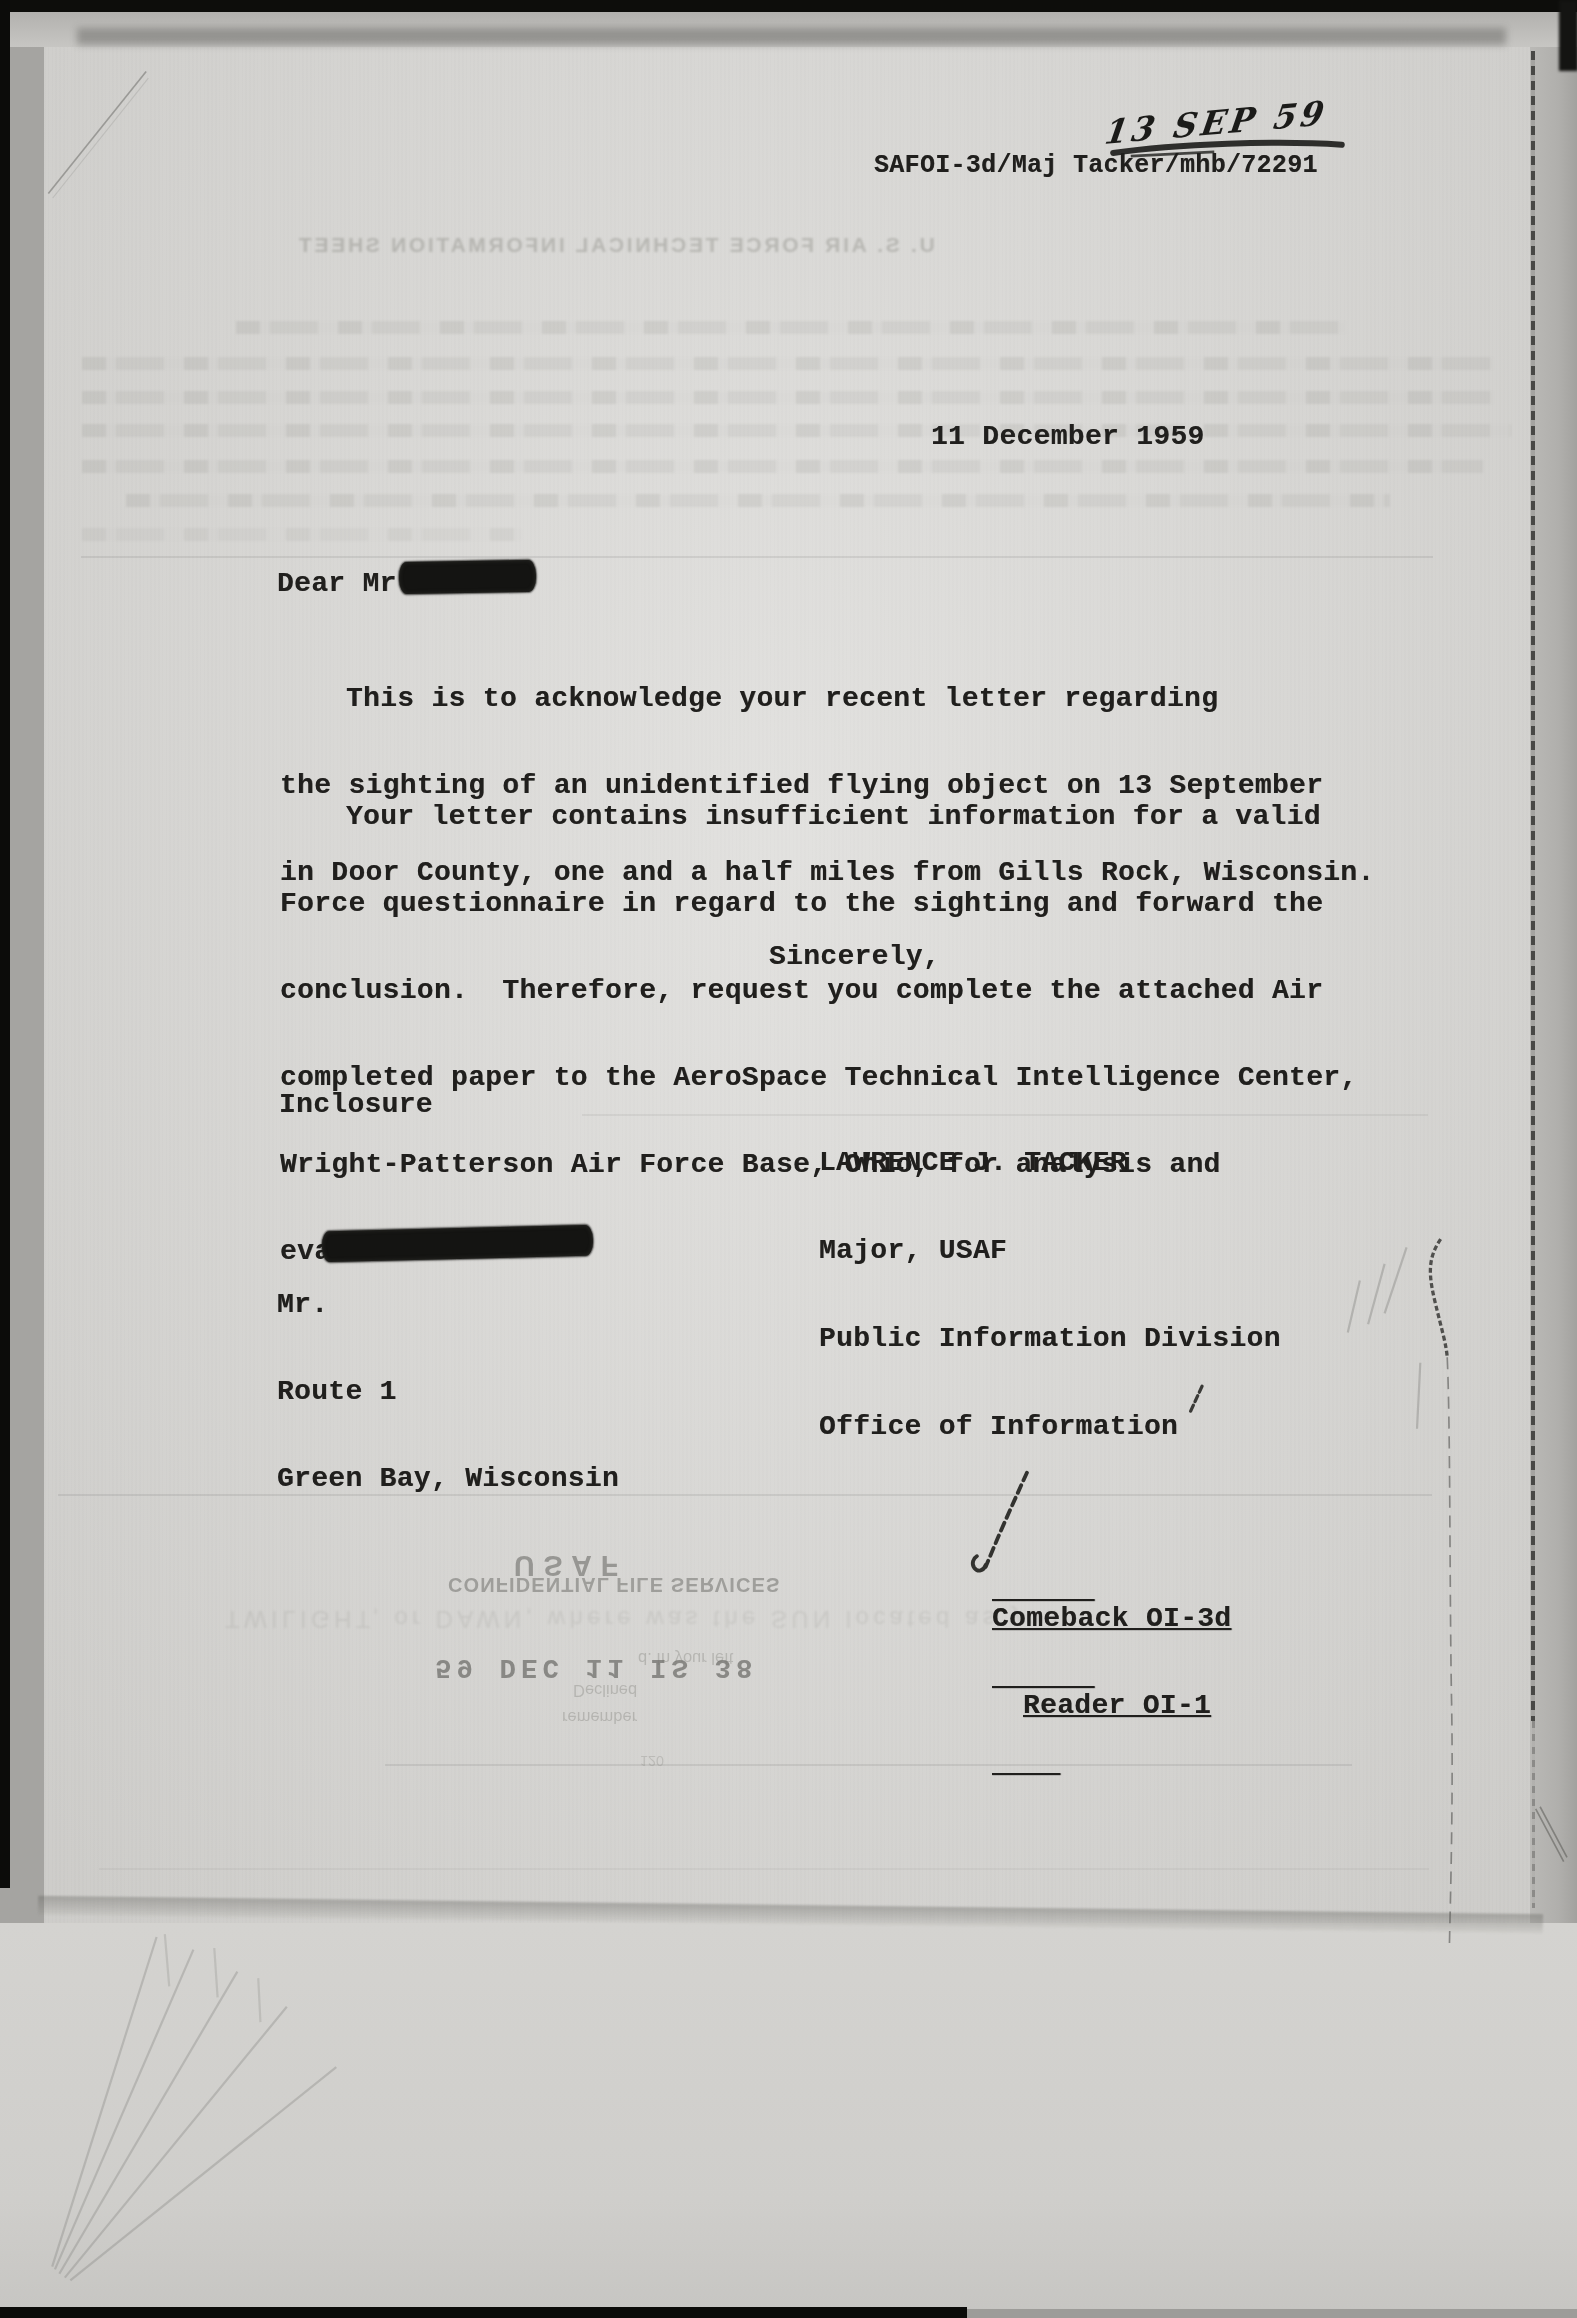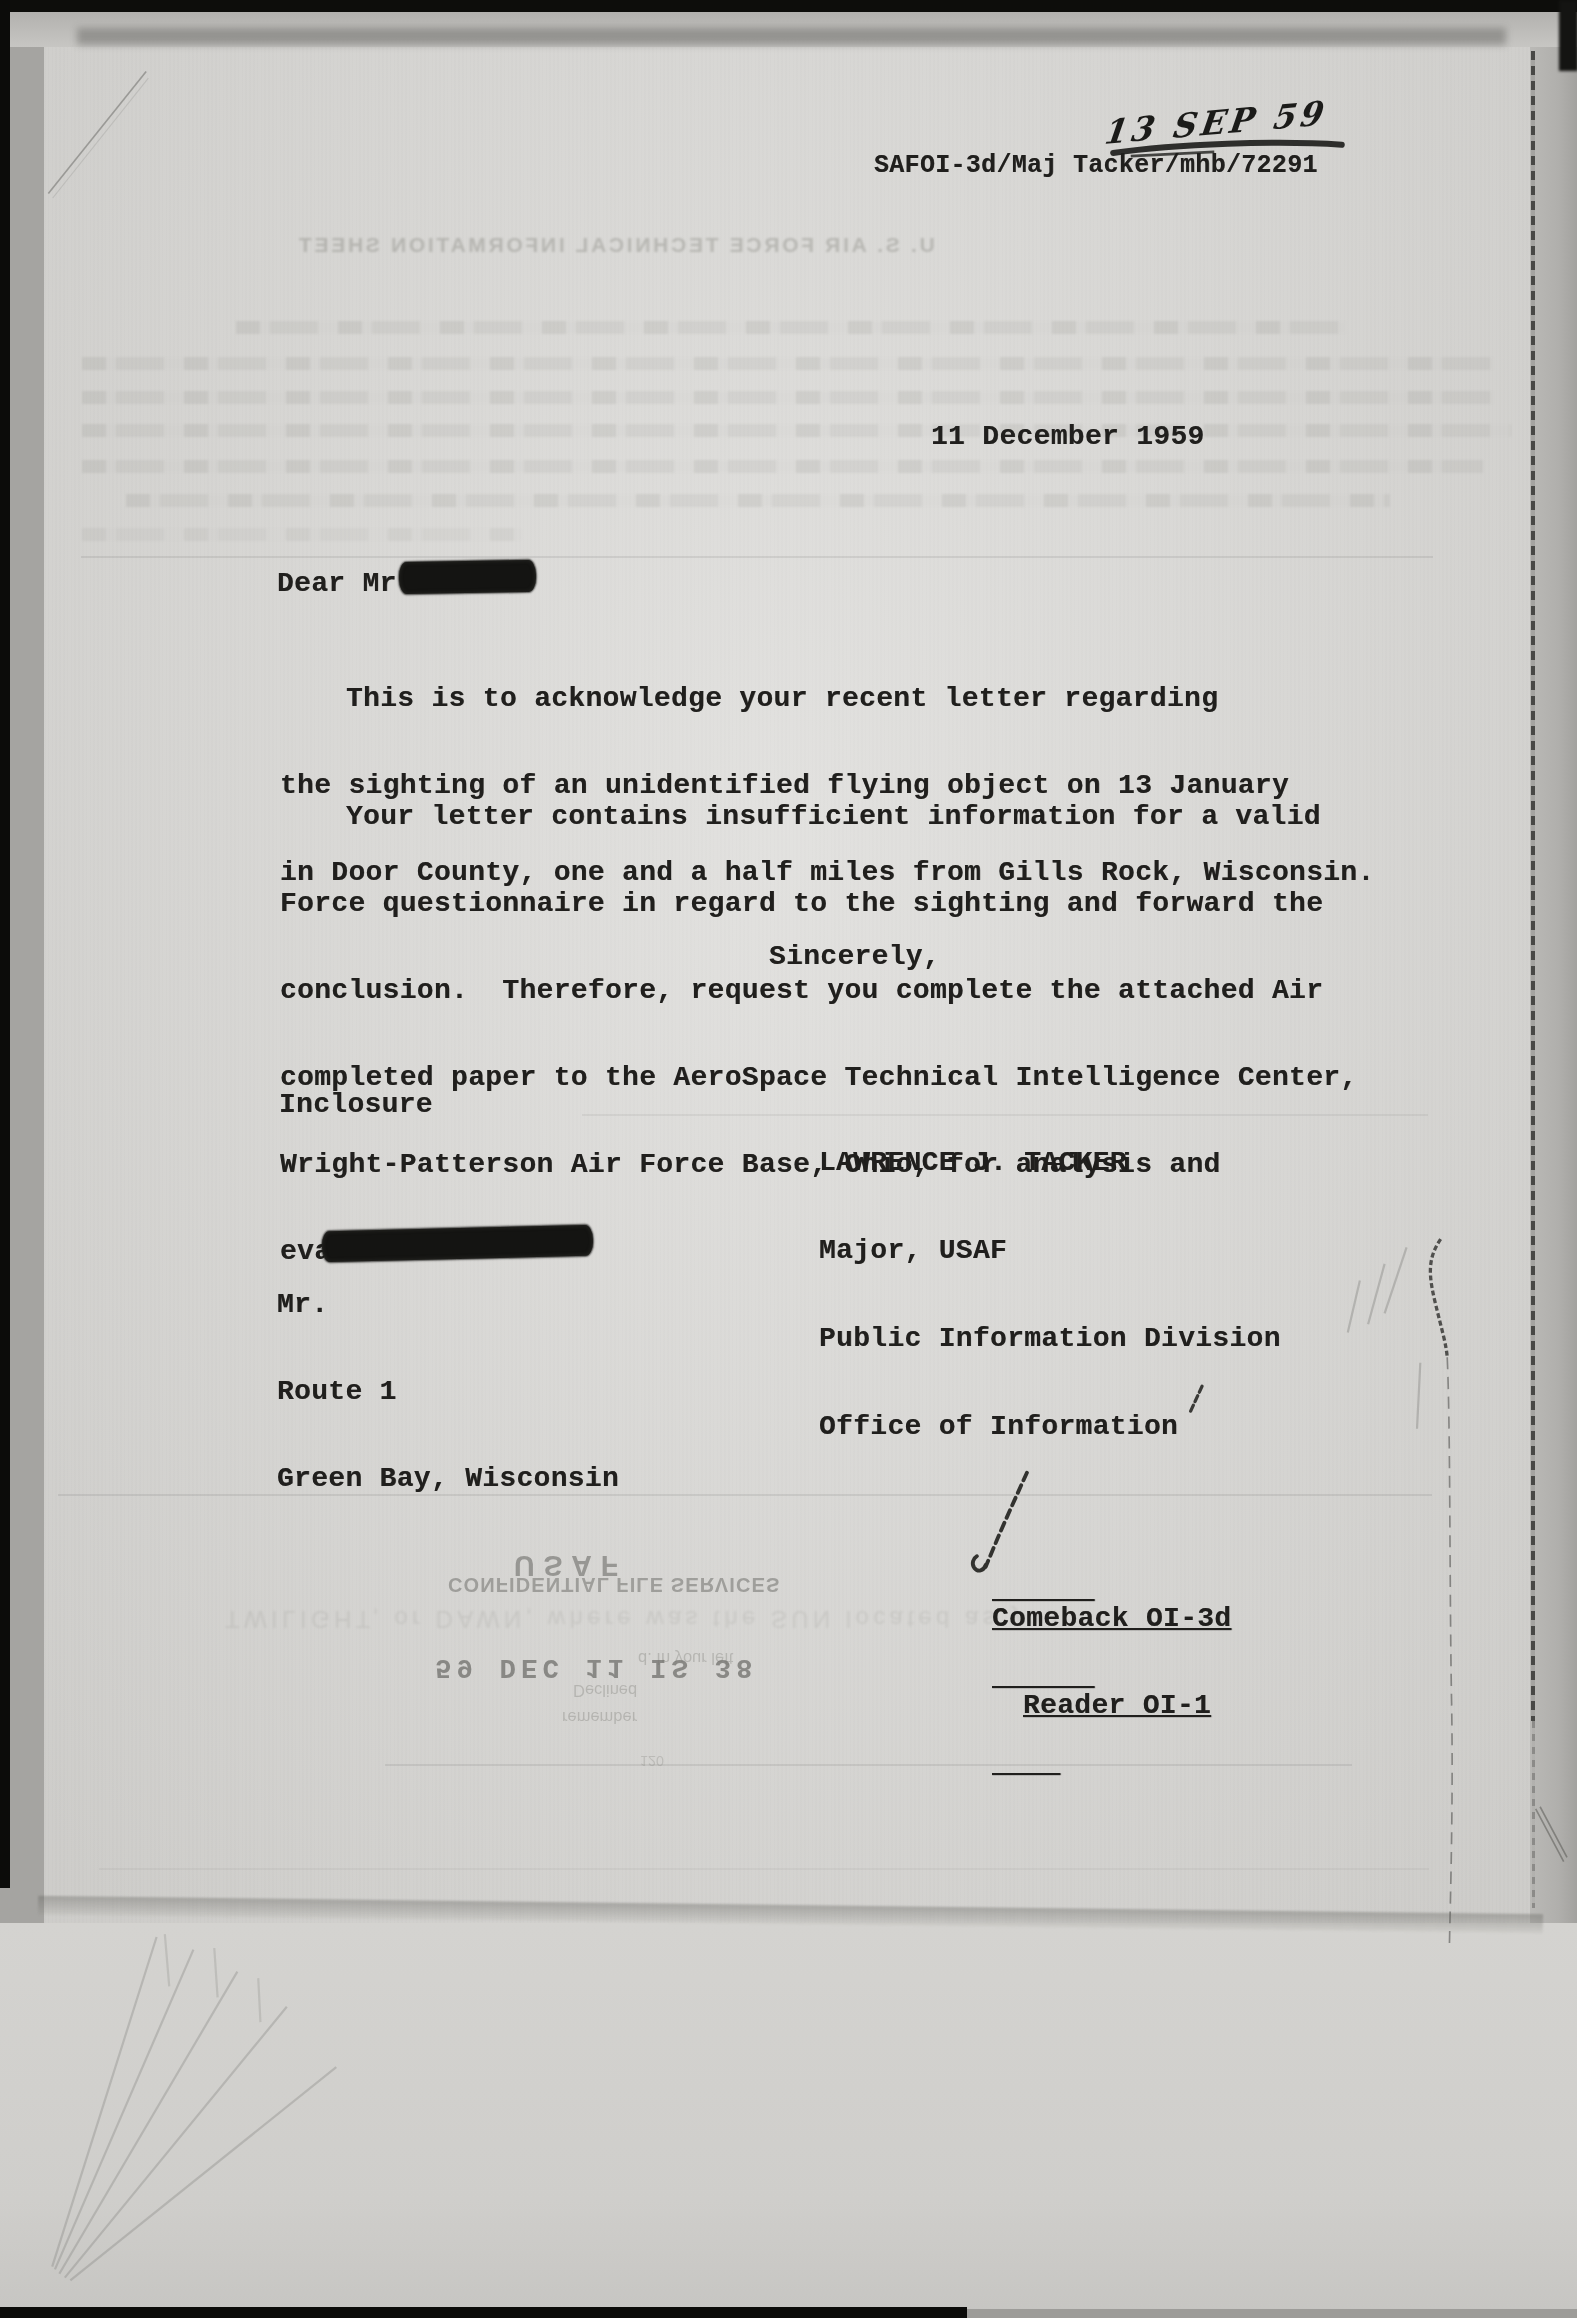--- a/index.html
+++ b/index.html
@@ -110,21 +110,21 @@
     <div class="frag flipY" style="left:596px;top:1715px;font-size:14.3px;opacity:.25;">120</div>
 
     <div class="t hdr" style="left:830px;top:113px;">SAFOI-3d/Maj Tacker/mhb/72291</div>
 
     <div class="t" style="left:887px;top:384px;">11 December 1959</div>
 
     <div class="t" style="left:233px;top:531px;text-align:right;">Dear Mr.</div>
 
     <div class="t" style="left:236px;top:588px;">
       <div class="ind">This is to acknowledge your recent letter regarding</div>
-      <div>the sighting of an unidentified flying object on 13 January</div>
+      <div>the sighting of an unidentified flying object on 13 September</div>
       <div>in Door County, one and a half miles from Gills Rock, Wisconsin.</div>
     </div>
 
     <div class="t" style="left:236px;top:706px;">
       <div class="ind">Your letter contains insufficient information for a valid</div>
       <div>Force questionnaire in regard to the sighting and forward the</div>
       <div>conclusion.  Therefore, request you complete the attached Air</div>
       <div>completed paper to the AeroSpace Technical Intelligence Center,</div>
       <div>Wright-Patterson Air Force Base, Ohio, for analysis and</div>
       <div>evaluation.</div>

